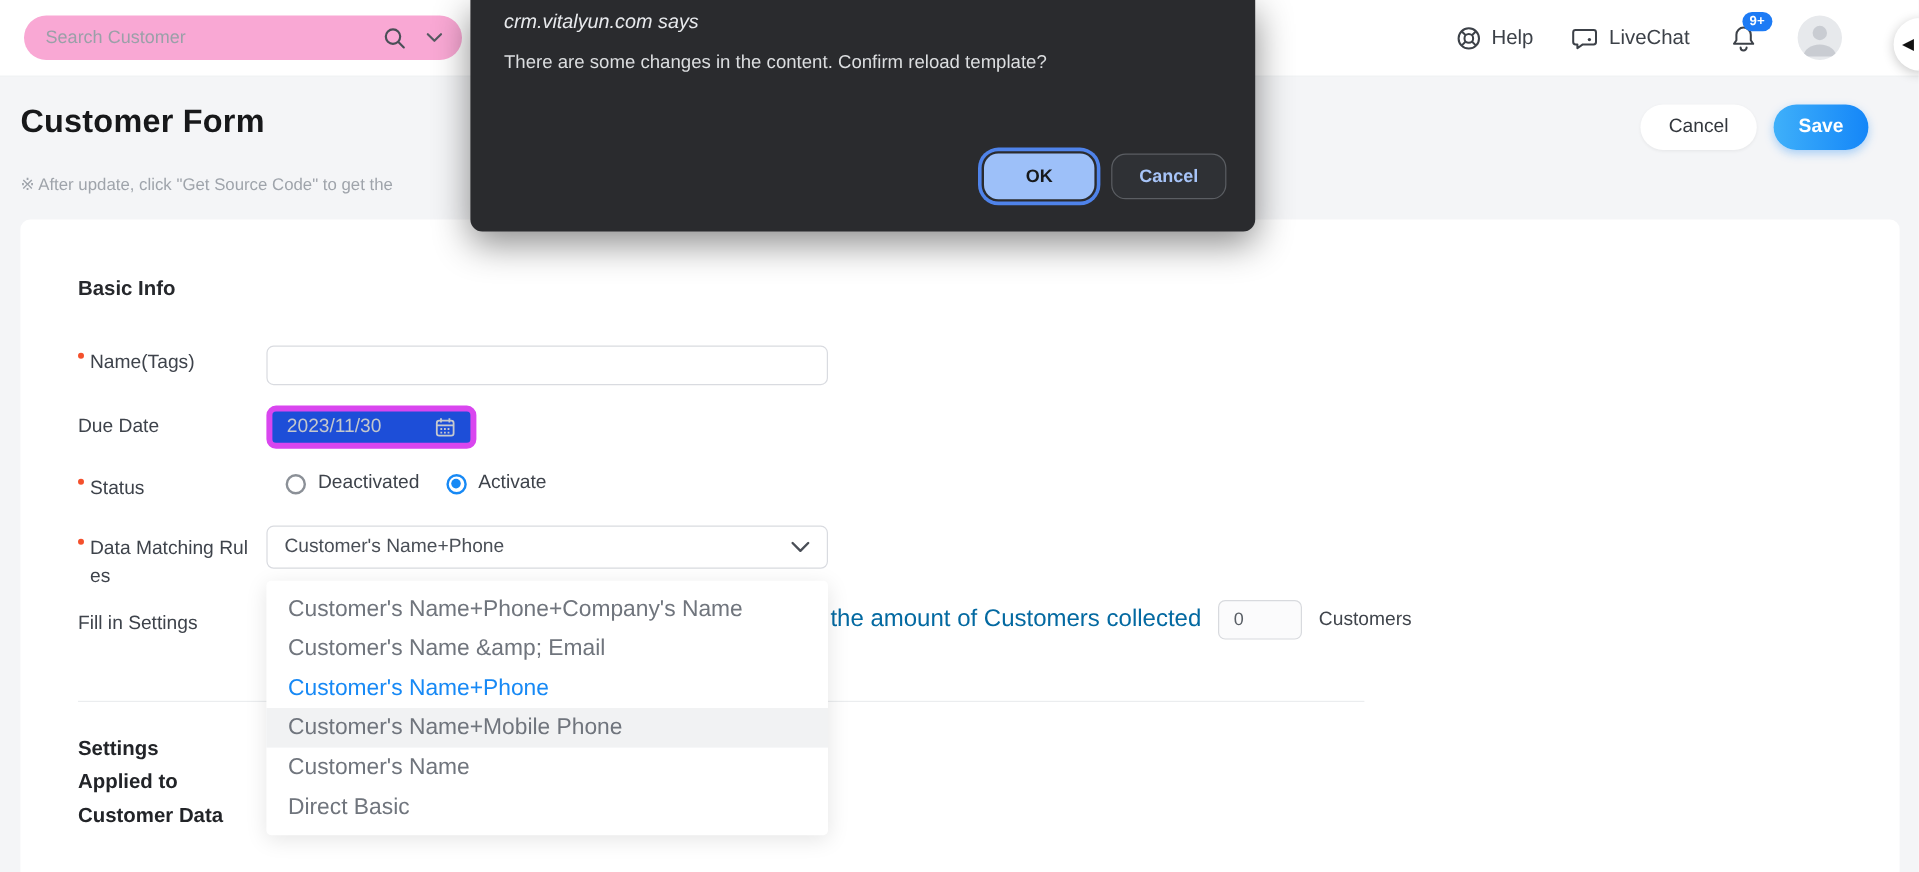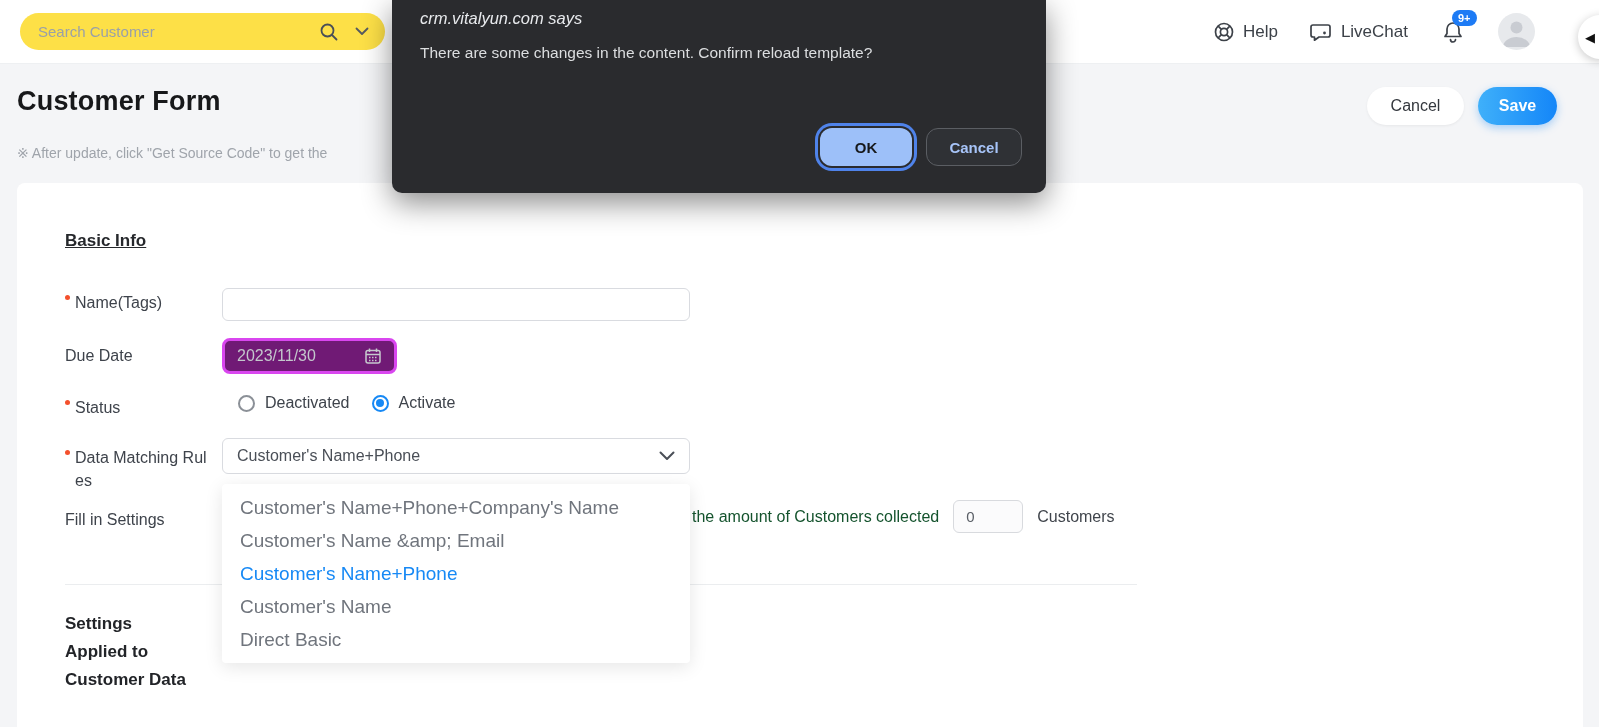--- a/index.html
+++ b/index.html
@@ -1,21 +1,21 @@
 <!DOCTYPE html>
 <html><head>
 <meta charset="utf-8">
 <style>
   html,body{margin:0;padding:0;}
   body{width:1599px;height:727px;position:relative;overflow:hidden;
        font-family:"Liberation Sans","DejaVu Sans",sans-serif;background:#f4f5f7;}
 
   
   .topbar{position:absolute;left:0;top:0;width:1599px;height:63px;background:#fff;border-bottom:1px solid #eef0f2;}
-  .searchpill{position:absolute;left:20px;top:13px;width:365px;height:37px;border-radius:19px;background:#fde047;display:flex;align-items:center;padding:0 16px;box-sizing:border-box;}
+  .searchpill{position:absolute;left:20px;top:13px;width:365px;height:37px;border-radius:19px;background:#f9a8d4;display:flex;align-items:center;padding:0 16px;box-sizing:border-box;}
   .searchpill input{flex:1;border:none;outline:none;background:transparent;font:15px "Liberation Sans",sans-serif;color:#5a5f66;}
   .searchpill input::placeholder{color:#9aa0a8;}
   .sp-icons{display:flex;align-items:center;gap:16px;}
   .topright{position:absolute;right:64px;top:0;height:63px;display:flex;align-items:center;gap:32px;}
   .topitem{display:flex;align-items:center;gap:8px;font-size:17px;color:#3c4148;cursor:pointer;}
   .bellwrap{position:relative;width:26px;height:26px;}
   .badge{position:absolute;top:-9px;left:12px;background:#1d7bf5;color:#fff;font-size:11px;font-weight:bold;
          border-radius:9px;padding:2px 6px;line-height:12px;}
   .avatar{width:37px;height:37px;border-radius:50%;background:#e7e9ec;overflow:hidden;position:relative;}
   .edgebtn{position:absolute;left:1578px;top:15px;width:44px;height:44px;border-radius:50%;background:#fff;
@@ -30,36 +30,36 @@
   .btn-cancel-page{left:1367px;top:87px;width:97px;background:#fff;color:#33373d;box-shadow:0 1px 3px rgba(0,0,0,.06);}
   .btn-save{left:1478px;top:87px;width:79px;background:linear-gradient(90deg,#3fb0fa,#1486f8);color:#fff;font-weight:bold;box-shadow:0 3px 8px rgba(24,134,245,.35);}
 
   
   .card{position:absolute;left:17px;top:183px;width:1566px;height:570px;background:#fff;border-radius:8px;}
   .sect{position:absolute;font-size:17px;font-weight:bold;color:#26282c;}
   .flabel{position:absolute;font-size:16px;color:#3e434b;}
   .req{display:inline-block;width:5px;height:5px;border-radius:50%;background:#f4502c;vertical-align:8px;margin-right:5px;margin-left:-10px;}
   .tinput{position:absolute;background:#fff;border:1px solid #d9dbe0;border-radius:6px;box-sizing:border-box;
           font-size:15px;color:#4a4f57;padding:0 12px;outline:none;}
-  .dateinput{border:3px solid #d946ef;border-radius:8px;display:flex;align-items:center;box-sizing:border-box;padding:0 12px;background:#701a75;position:absolute;}
+  .dateinput{border:5px solid #d946ef;border-radius:8px;display:flex;align-items:center;box-sizing:border-box;padding:0 12px;background:#1d4ed8;position:absolute;}
   .dateinput .ph{flex:1;font-size:16px;color:#c3c7cc;}
   .radiorow{position:absolute;display:flex;align-items:center;gap:22px;}
   .radioopt{display:flex;align-items:center;gap:10px;font-size:16px;color:#3e434b;cursor:pointer;}
   .radio{width:17px;height:17px;border-radius:50%;border:2px solid #8b9097;background:#fff;box-sizing:border-box;position:relative;}
   .radio.on{border-color:#1789f5;}
   .radio.on::after{content:"";position:absolute;left:2.5px;top:2.5px;width:8px;height:8px;border-radius:50%;background:#1789f5;}
   .selectbox{position:absolute;border:1px solid #d9dbe0;border-radius:6px;background:#fff;display:flex;align-items:center;
              padding:0 14px;box-sizing:border-box;cursor:pointer;}
   .selectbox .val{flex:1;font-size:16px;color:#4a4f57;}
   .ddpanel{position:absolute;background:#fff;border-radius:4px;box-shadow:0 4px 18px rgba(0,0,0,.10);padding:7px 0;z-index:20;}
   .ddopt{height:33px;line-height:33px;padding-left:18px;font-size:19px;color:#70757d;cursor:pointer;white-space:nowrap;}
   .ddopt.sel{color:#1789f5;}
   .ddopt.hov{background:#f1f2f3;}
   .fillrow{position:absolute;display:flex;align-items:center;gap:14px;z-index:1;}
-  .filltext{font-size:16px;color:#14532d;}
+  .filltext{font-size:20px;color:#0369a1;}
   .fillcount{width:70px;height:33px;border:1px solid #d8dade;border-radius:6px;background:#fbfbfc;font-size:15px;color:#5a5f66;
              padding:0 12px;box-sizing:border-box;outline:none;}
   .fillunit{font-size:16px;color:#40454c;}
   .divider{position:absolute;height:1px;background:#ebedef;}
   .settingshead{position:absolute;font-size:17px;font-weight:bold;color:#222428;line-height:28px;}
 
   
   .dialog{position:absolute;left:392px;top:0;width:654px;height:193px;background:#2a2b2e;border-radius:0 0 10px 10px;
           box-shadow:0 10px 30px rgba(0,0,0,.45);z-index:100;}
   .dlg-title{position:absolute;left:28px;top:9px;font-size:16.5px;color:#e8eaed;font-style:italic;}
@@ -141,21 +141,21 @@
   <span>◀</span>
 </div>
 
 <div class="pagetitle">Customer Form</div>
 <div class="note">※ After update, click "Get Source Code" to get the</div>
 <div class="btn btn-cancel-page">Cancel</div>
 <div class="btn btn-save">Save</div>
 
 <div class="card"></div>
 
-<div class="sect" style="left:65px;top:231px;text-decoration:underline;">Basic Info</div>
+<div class="sect" style="left:65px;top:231px;">Basic Info</div>
 
 <div class="flabel" style="left:75px;top:294px;"><span class="req"></span><span>Name(Tags)</span></div>
 <input class="tinput" style="left: 222px; top: 288px; width: 468px; height: 33px;" value="">
 
 <div class="flabel" style="left:65px;top:347px;">Due Date</div>
 <div class="dateinput" style="left:222px;top:338px;width:175px;height:36px;">
   <span class="ph">2023/11/30</span>
   <span>
     <svg width="18" height="18" viewBox="0 0 18 18" fill="none" stroke="#c6c9ce" stroke-width="1.5">
       <rect x="2" y="3.5" width="14" height="12.5" rx="2"></rect>
@@ -202,20 +202,21 @@
 <div class="settingshead" style="left:65px;top:610px;">
   <div>Settings</div>
   <div>Applied to</div>
   <div>Customer Data</div>
 </div>
 
 <div class="ddpanel" style="left:222px;top:484px;width:468px;">
   <div class="ddopt">Customer's Name+Phone+Company's Name</div>
   <div class="ddopt">Customer's Name &amp;amp; Email</div>
   <div class="ddopt sel">Customer's Name+Phone</div>
+  <div class="ddopt hov">Customer's Name+Mobile Phone</div>
   <div class="ddopt">Customer's Name</div>
   <div class="ddopt">Direct Basic</div>
 </div>
 
 <div class="dialog">
   <div class="dlg-title">crm.vitalyun.com says</div>
   <div class="dlg-msg">There are some changes in the content. Confirm reload template?</div>
   <div class="dlg-btns">
     <div class="dlg-ok">OK</div>
     <div class="dlg-cancel">Cancel</div>

